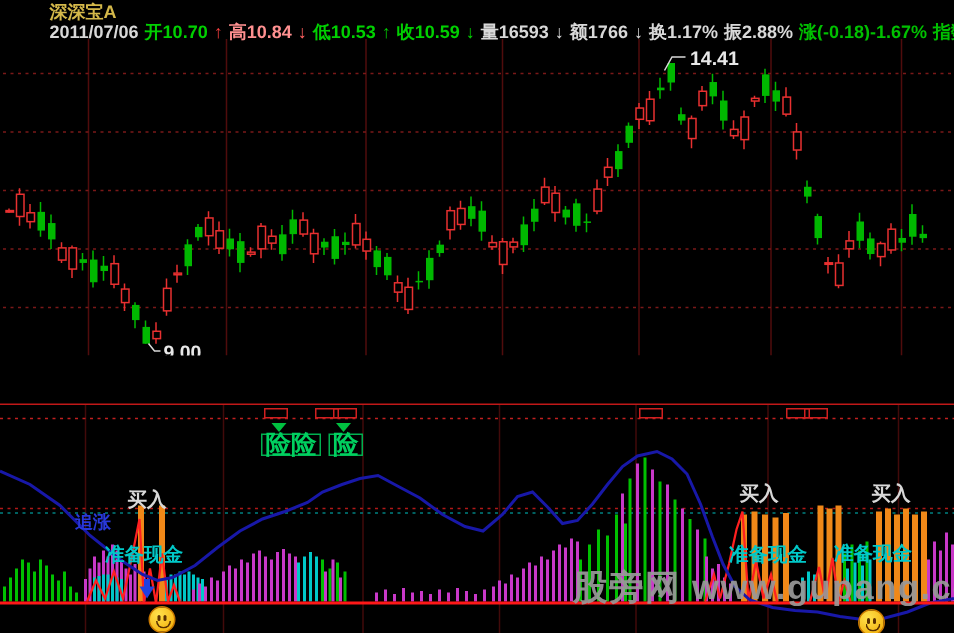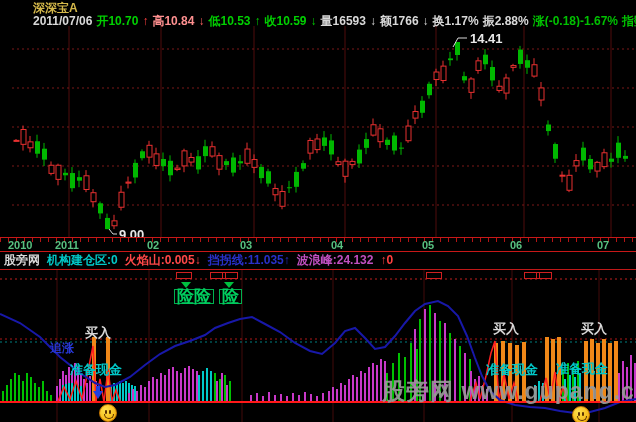--- a/index.html
+++ b/index.html
@@ -5,21 +5,21 @@
   html,body{margin:0;padding:0;background:#000;}
   #screen{position:relative;width:636px;height:422px;background:#000;overflow:hidden;
           font-family:"Liberation Sans","DejaVu Sans",sans-serif;}
   
   #titlebar{position:absolute;left:0;top:0;width:636px;height:27px;background:#000;margin-left:29px;}
   #stock-title{position:absolute;left:4px;top:0px;font-size:12px;font-weight:bold;color:#d4b84a;white-space:nowrap;}
   #info-line{position:absolute;left:4px;top:13px;width:632px;height:14px;overflow:hidden;
              white-space:nowrap;font-size:12px;font-weight:bold;}
   #info-line span{margin-right:4px;}
   
-  #chart-wrap{position:absolute;left:12px;top:26px;width:564px;height:211px;}
+  #chart-wrap{position:absolute;left:2px;top:26px;width:564px;height:211px;}
   
   #timeline{position:absolute;left:0;top:237px;width:636px;height:15px;background:#000;
             border-top:1px solid #c81818;border-bottom:1px solid #c81818;box-sizing:border-box;}
   #timeline .ticks{position:absolute;left:0;top:0;width:636px;height:4px;
      background:repeating-linear-gradient(90deg,#b41414 0 1px,transparent 1px 8px);}
   .tl-label{position:absolute;top:1px;font-size:11px;font-weight:bold;color:#58c080;white-space:nowrap;}
   
   #ind-header{position:absolute;left:4px;top:252px;width:632px;height:17px;overflow:hidden;
               white-space:nowrap;font-size:12px;font-weight:bold;}
   #ind-header span{margin-right:7px;}
@@ -245,33 +245,21 @@
         <rect x="604" y="116.67466065736268" width="5" height="15.135200934433541" fill="#00b800"></rect>
         <line x1="613" y1="124.13340972575614" x2="613" y2="135.82559008045297" stroke="#00b800" stroke-width="1"></line>
         <rect x="611" y="129.8897041422536" width="5" height="2.8663093587738615" fill="#00b800"></rect>
         <polyline points="441,21 446,12 455,12" fill="none" stroke="#d8d8d8" stroke-width="1"></polyline>
         <text x="458" y="17" fill="#e8e8e8" font-size="13" font-weight="bold">14.41</text>
         <polyline points="97,203 101,208 105,208" fill="none" stroke="#d8d8d8" stroke-width="1"></polyline>
         <text x="107" y="213" fill="#e8e8e8" font-size="13" font-weight="bold">9.00</text>
       </svg>
   </div>
 
-  <div id="timeline">
-    <div class="ticks"></div>
-  <div class="tl-label" style="left: 8px;">2010</div>
-      <div class="tl-label" style="left: 55px;">2011</div>
-      <div class="tl-label" style="left: 147px;">02</div>
-      <div class="tl-label" style="left: 240px;">03</div>
-      <div class="tl-label" style="left: 331px;">04</div>
-      <div class="tl-label" style="left: 422px;">05</div>
-      <div class="tl-label" style="left: 510px;">06</div>
-      <div class="tl-label" style="left: 597px;">07</div>
-    </div>
-
-  <div id="ind-header"><span style="color: rgb(216, 216, 216);">股旁网</span><span style="color: rgb(0, 200, 200);">机构建仓区:0</span><span style="color: rgb(255, 72, 72);">火焰山:0.005↓</span><span style="color: rgb(40, 48, 200);">挡拐线:11.035↑</span><span style="color: rgb(192, 80, 192);">波浪峰:24.132</span><span style="color: rgb(255, 64, 64);">↑0</span></div>
+
 
   <div id="panel">
     <svg id="panel-svg" width="636" height="153">
         <line x1="57" y1="0" x2="57" y2="153" stroke="#420a0a" stroke-width="1"></line>
         <line x1="149" y1="0" x2="149" y2="153" stroke="#420a0a" stroke-width="1"></line>
         <line x1="242" y1="0" x2="242" y2="153" stroke="#420a0a" stroke-width="1"></line>
         <line x1="333" y1="0" x2="333" y2="153" stroke="#420a0a" stroke-width="1"></line>
         <line x1="424" y1="0" x2="424" y2="153" stroke="#420a0a" stroke-width="1"></line>
         <line x1="512" y1="0" x2="512" y2="153" stroke="#420a0a" stroke-width="1"></line>
         <line x1="599" y1="0" x2="599" y2="153" stroke="#420a0a" stroke-width="1"></line>

